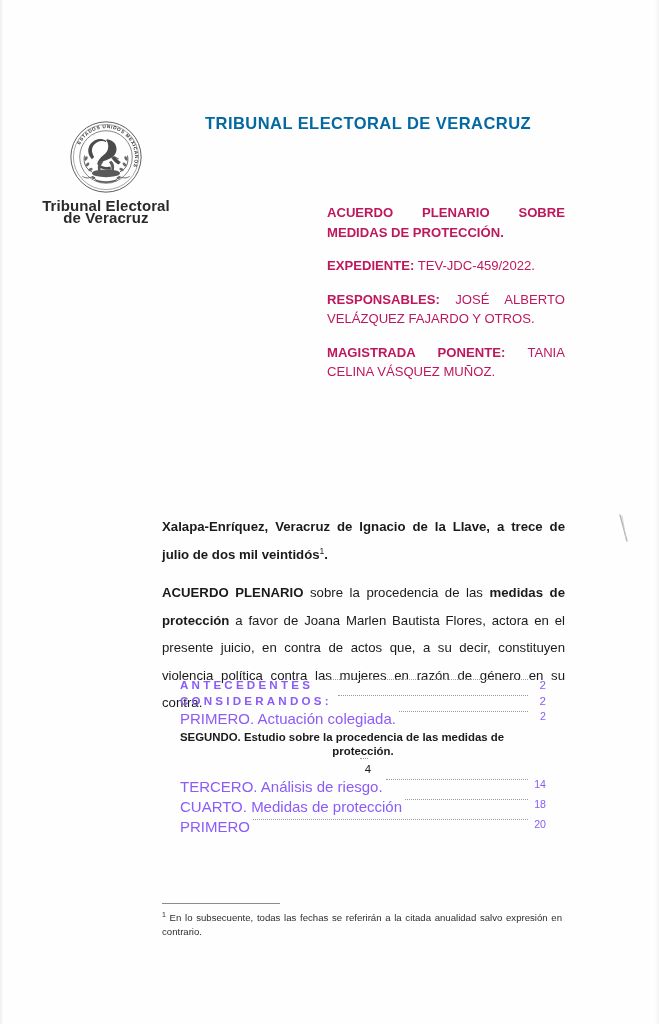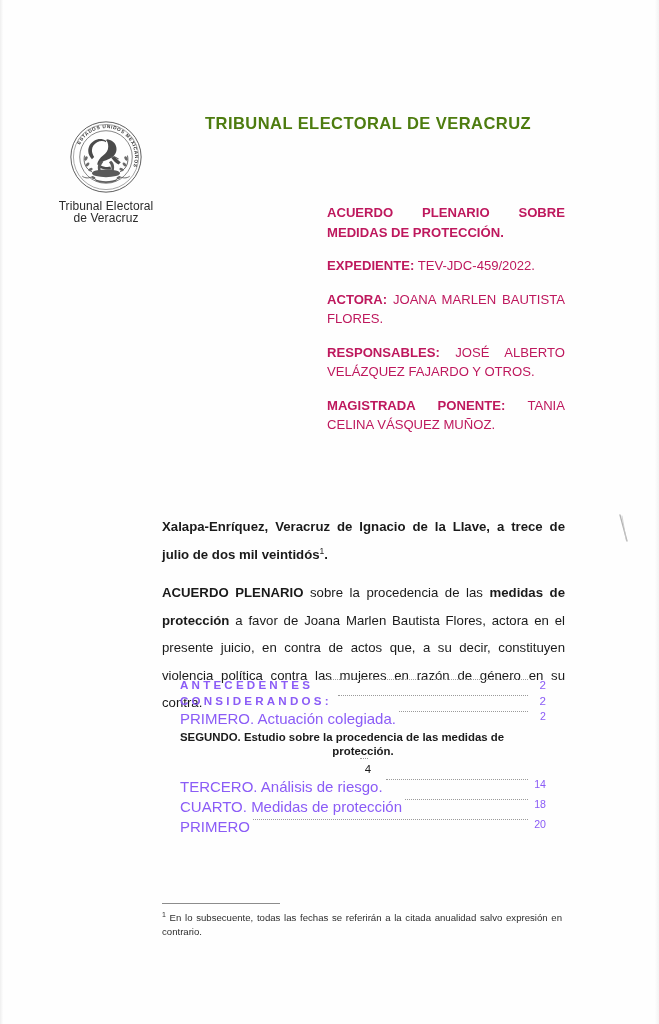--- a/index.html
+++ b/index.html
@@ -55,34 +55,34 @@
   }
   .seal {
     width: 74px;
     height: 74px;
     margin: 0 auto;
     position: relative;
   }
   .seal svg { display: block; }
   .seal-caption {
     margin-top: 6px;
-    font-size: 12px;
-    font-weight: normal;
+    font-size: 15px;
+    font-weight: bold;
     line-height: 12px;
     color: #2b2b2b;
     letter-spacing: .1px;
   }
   .doc-title {
     position: absolute;
     left: 205px;
     top: 6px;
     font-size: 16.5px;
     font-weight: bold;
     letter-spacing: .45px;
-    color: #4d7c0f;
+    color: #0369a1;
     white-space: nowrap;
   }
 
   
   .rubro {
     position: absolute;
     left: 327px;
     top: 203px;
     width: 238px;
     font-size: 13.1px;
@@ -305,23 +305,20 @@
   </div>
 
   <div class="rubro">
     <p class="alljust">
       <b>ACUERDO PLENARIO SOBRE MEDIDAS DE PROTECCIÓN.</b>
     </p>
     <p class="alljust">
       <b>EXPEDIENTE:</b><span> TEV-JDC-459/2022.</span>
     </p>
     <p class="alljust">
-      <b>ACTORA:</b><span> JOANA MARLEN BAUTISTA FLORES.</span>
-    </p>
-    <p class="alljust">
       <b>RESPONSABLES:</b><span> JOSÉ ALBERTO VELÁZQUEZ FAJARDO Y OTROS.</span>
     </p>
     <p class="alljust">
       <b>MAGISTRADA PONENTE:</b><span> TANIA CELINA VÁSQUEZ MUÑOZ.</span>
     </p>
   </div>
 
   <div class="body-text">
     <p>
       <b>Xalapa-Enríquez, Veracruz de Ignacio de la Llave, a trece de julio de dos mil veintidós</b><sup>1</sup><b>.</b>

